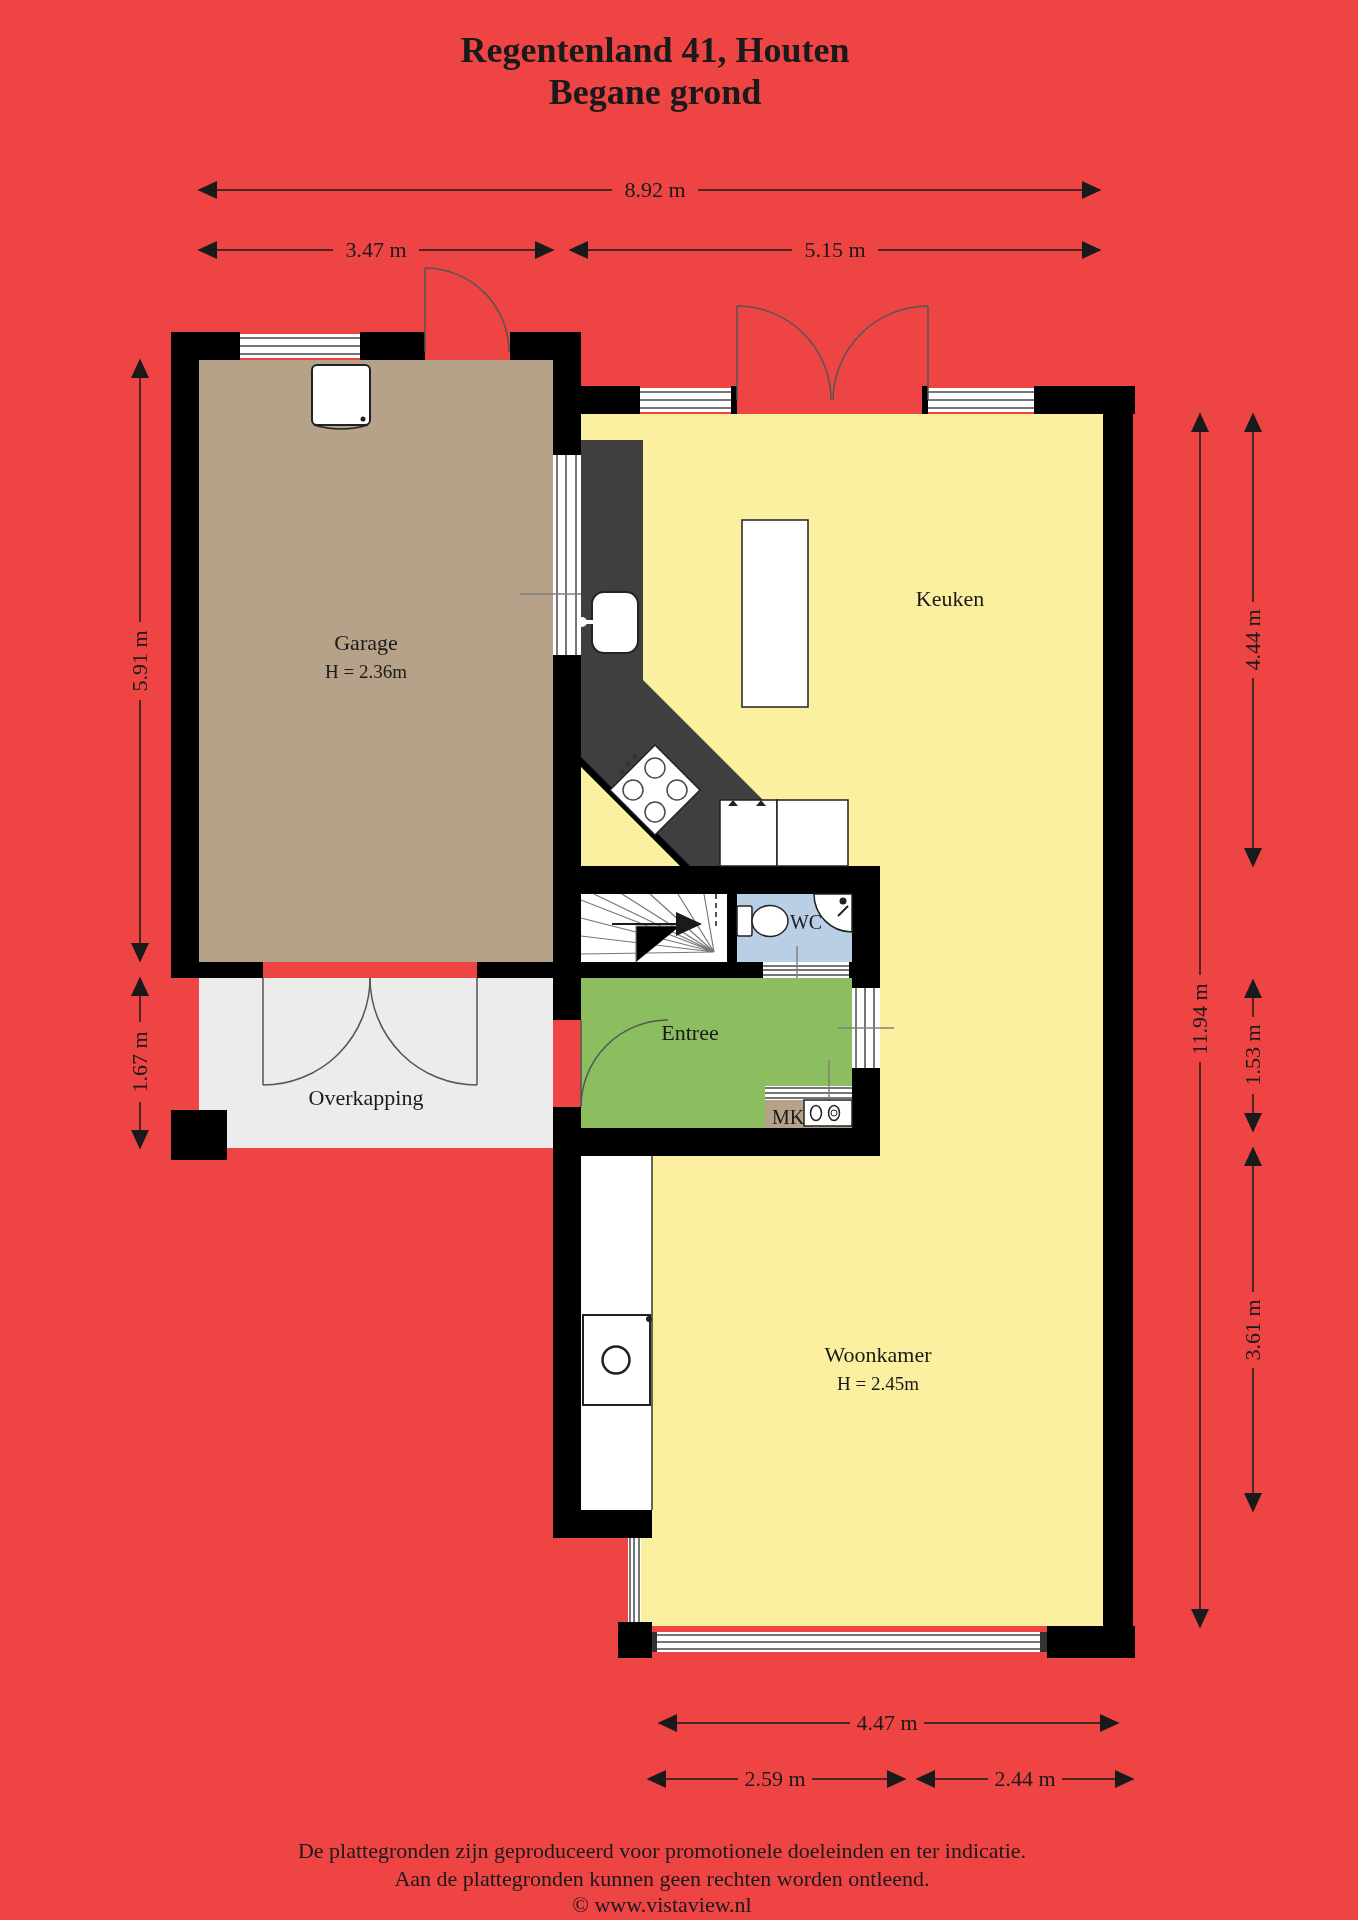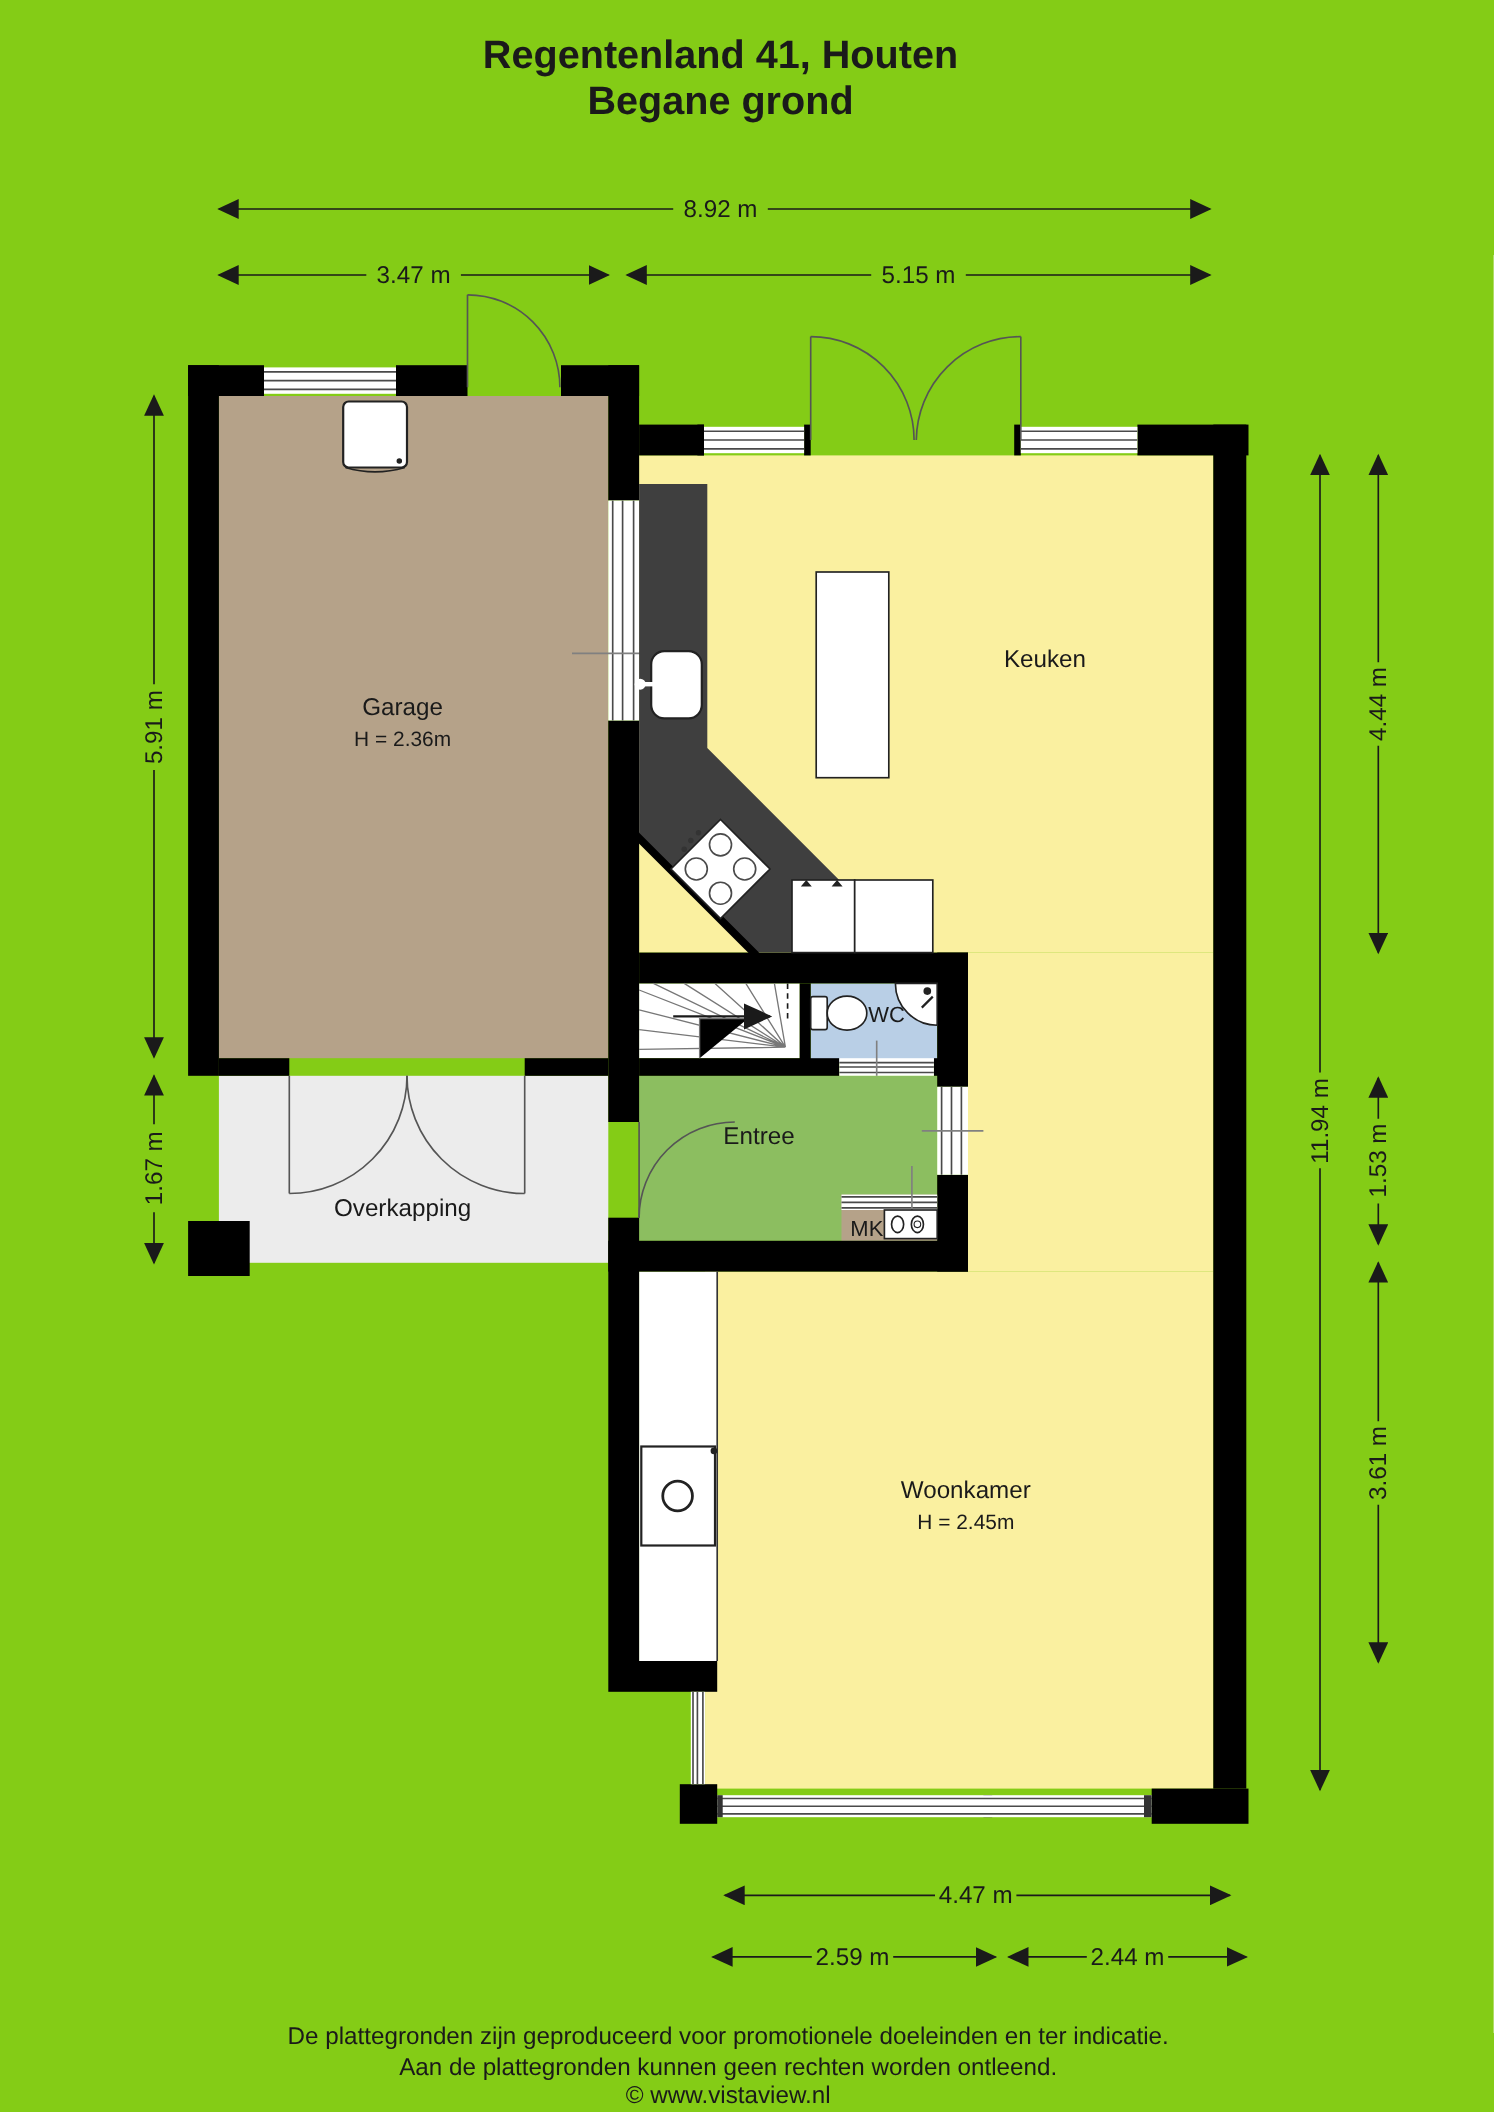--- a/index.html
+++ b/index.html
@@ -1,17 +1,17 @@
 <!DOCTYPE html>
 <html><head>
 <meta charset="utf-8">
 <style>
   html,body{margin:0;padding:0;background:#ffffff;}
-  .page{width:1358px;height:1920px;position:relative;background:#84cc16;
-        font-family:Liberation Sans, sans-serif;}
+  .page{width:1358px;height:1920px;position:relative;background:#ef4444;
+        font-family:Liberation Serif, serif;}
   svg{display:block;}
   text{fill:#1a1a1a;}
   .title-line{font-size:36px;font-weight:bold;}
   .dim-text{font-size:22px;}
   .room-label{font-size:22px;}
   .room-sub{font-size:19px;}
   .small-label{font-size:20px;}
   .footer-text{font-size:22px;}
   .dim-line{stroke:#1a1a1a;stroke-width:1.5;}
   .wall{fill:#000000;}

